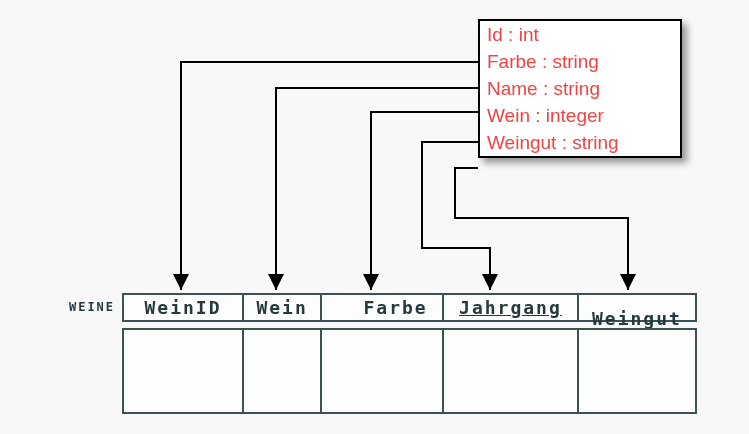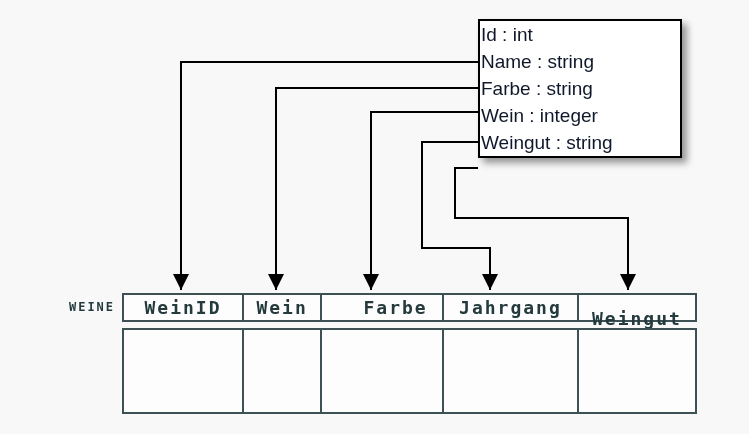--- a/index.html
+++ b/index.html
@@ -34,23 +34,23 @@
     line-height: 25px;
     text-align: center;
     font-weight: bold;
     font-size: 20px;
     color: #000000;
     border-bottom: 2px solid #000000;
   }
   .class-box .attr {
     height: 27px;
     line-height: 27px;
-    padding-left: 1px;
+    padding-left: 7px;
     font-size: 19px;
-    color: #0f172a;
+    color: #ef4444;
     white-space: nowrap;
   }
 
   
   .tbl-label {
     position: absolute;
     left: 54px; top: 293px;
     width: 76px; height: 29px;
     line-height: 29px;
     text-align: center;
@@ -82,21 +82,21 @@
     font-size: 18px;
     letter-spacing: 2px;
     color: #243a3d;
     white-space: nowrap;
     overflow: hidden;
   }
   .cell.last { border-right: none; }
   .c1 { width: 129px; }
   .c2 { width: 84px;  }
   .c3 { width: 102px; margin-left: 27px; }
-  .c4 { width: 145px; }
+  .c4 { width: 145px; text-decoration: underline; }
   .c5 { width: 125px; margin-top: 11px; }
 </style>
 </head>
 <body>
 
 <div class="canvas">
 
   <svg class="arrows-layer" width="749" height="434" viewBox="0 0 749 434">
     <defs>
       <marker id="arrowhead" viewBox="0 0 10 10" refX="10" refY="5" markerWidth="16" markerHeight="16" markerUnits="userSpaceOnUse" orient="auto">
@@ -105,22 +105,22 @@
     </defs>
     <polyline points="478,62 181,62 181,290" fill="none" stroke="#000000" stroke-width="2" marker-end="url(#arrowhead)"></polyline>
     <polyline points="478,88 276,88 276,290" fill="none" stroke="#000000" stroke-width="2" marker-end="url(#arrowhead)"></polyline>
     <polyline points="478,112 371,112 371,290" fill="none" stroke="#000000" stroke-width="2" marker-end="url(#arrowhead)"></polyline>
     <polyline points="478,142 422,142 422,248 490,248 490,290" fill="none" stroke="#000000" stroke-width="2" marker-end="url(#arrowhead)"></polyline>
     <polyline points="478,168 455,168 455,218 628,218 628,290" fill="none" stroke="#000000" stroke-width="2" marker-end="url(#arrowhead)"></polyline>
   </svg>
 
   <div class="class-box">
     <div class="attr">Id : int</div>
+    <div class="attr">Farbe : string</div>
     <div class="attr">Name : string</div>
-    <div class="attr">Farbe : string</div>
     <div class="attr">Wein : integer</div>
     <div class="attr">Weingut : string</div>
   </div>
 
   <div class="tbl-label">WEINE</div>
 
   <div class="tbl-header">
     <div class="cell c1">WeinID</div>
     <div class="cell c2">Wein</div>
     <div class="cell c3">Farbe</div>

